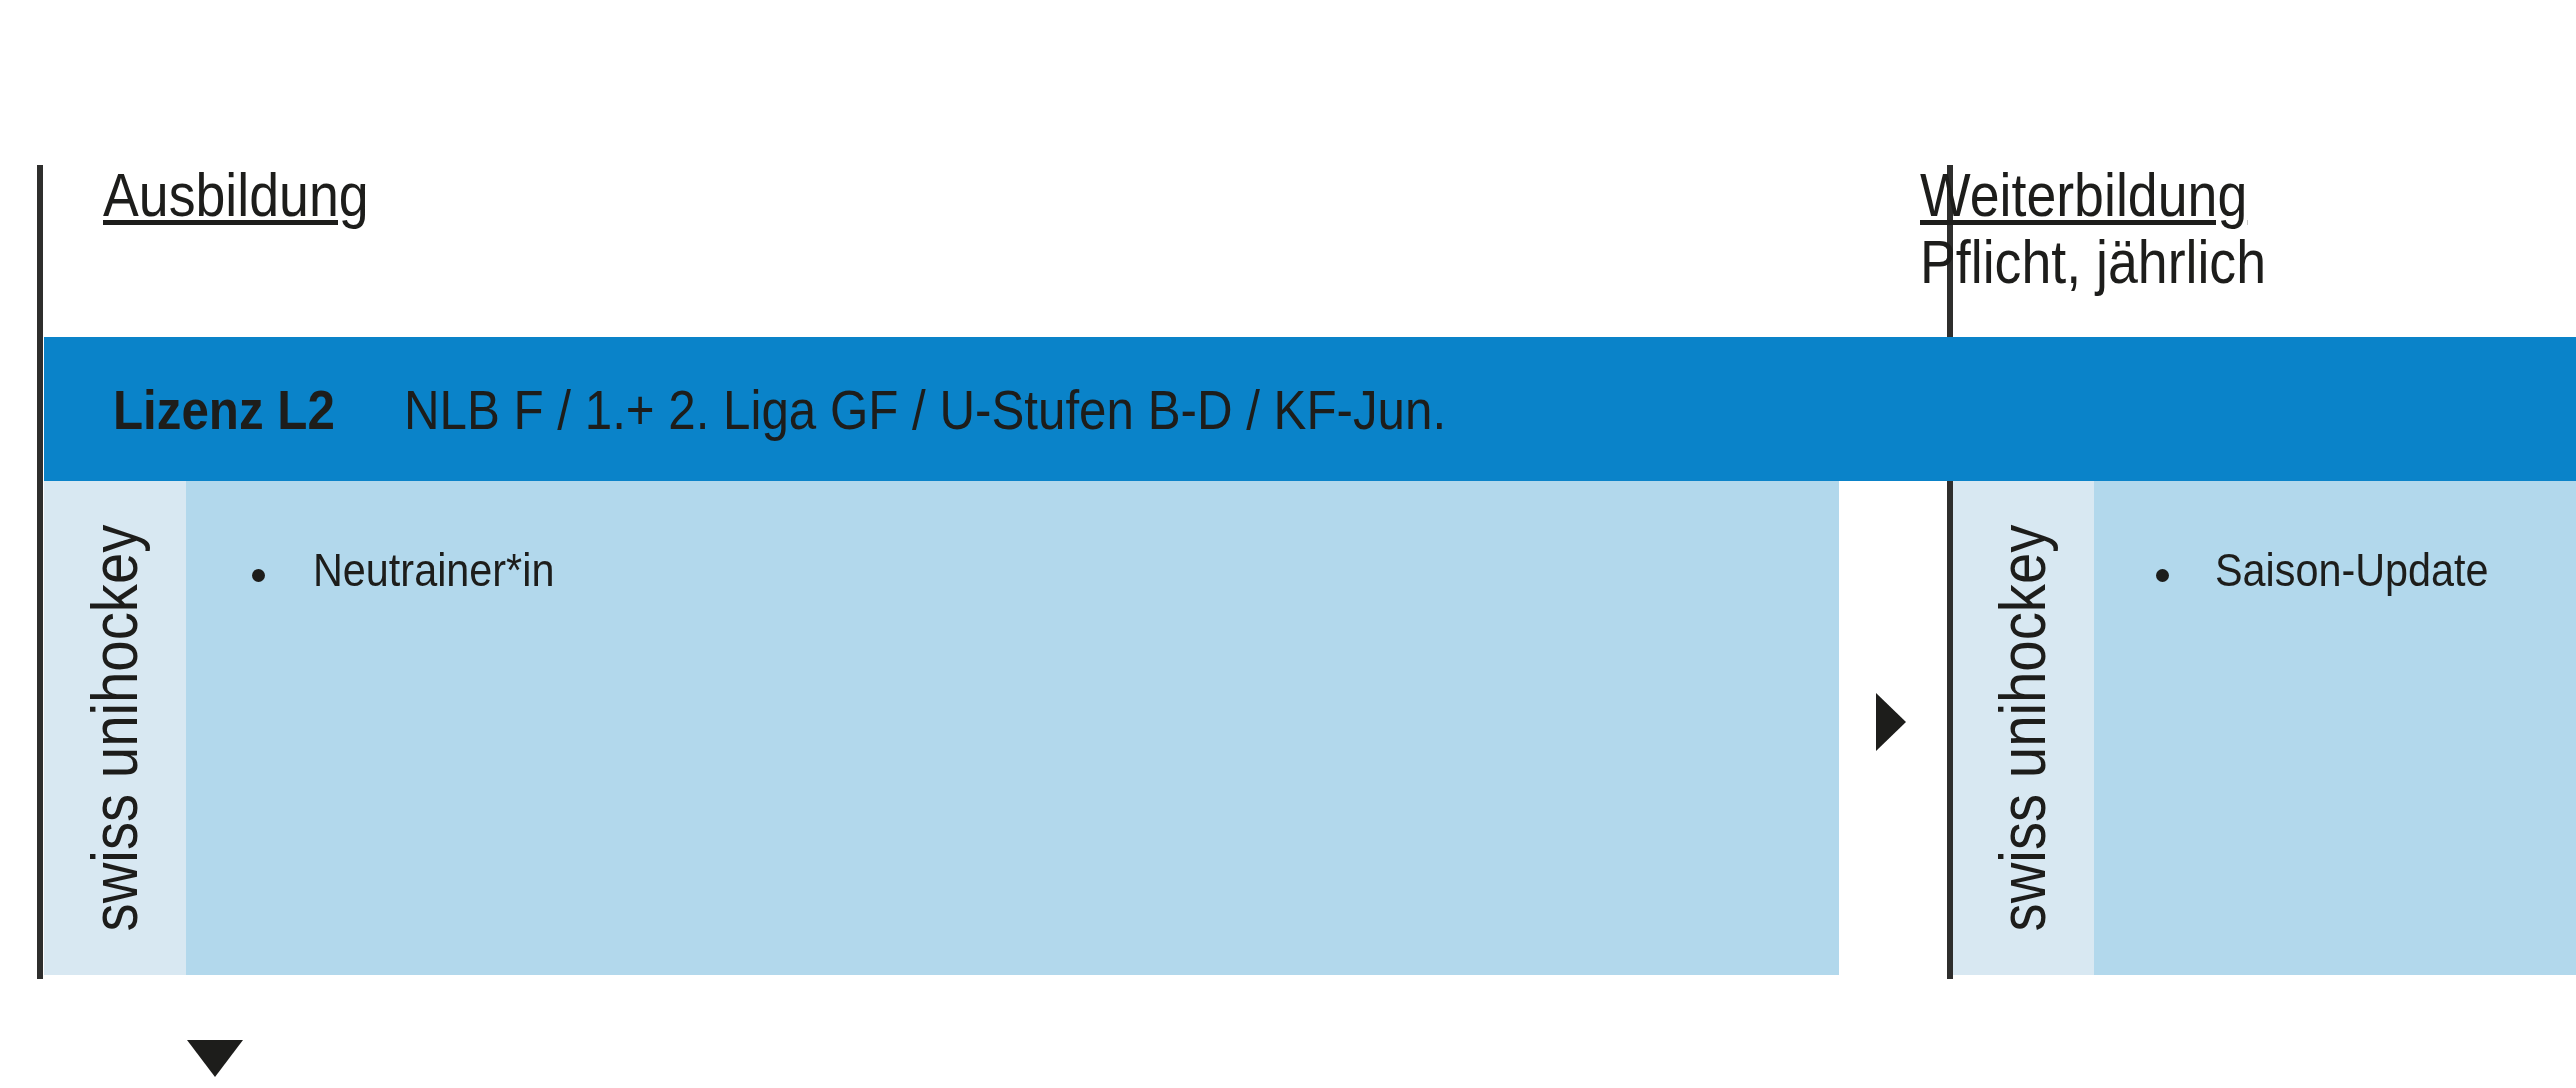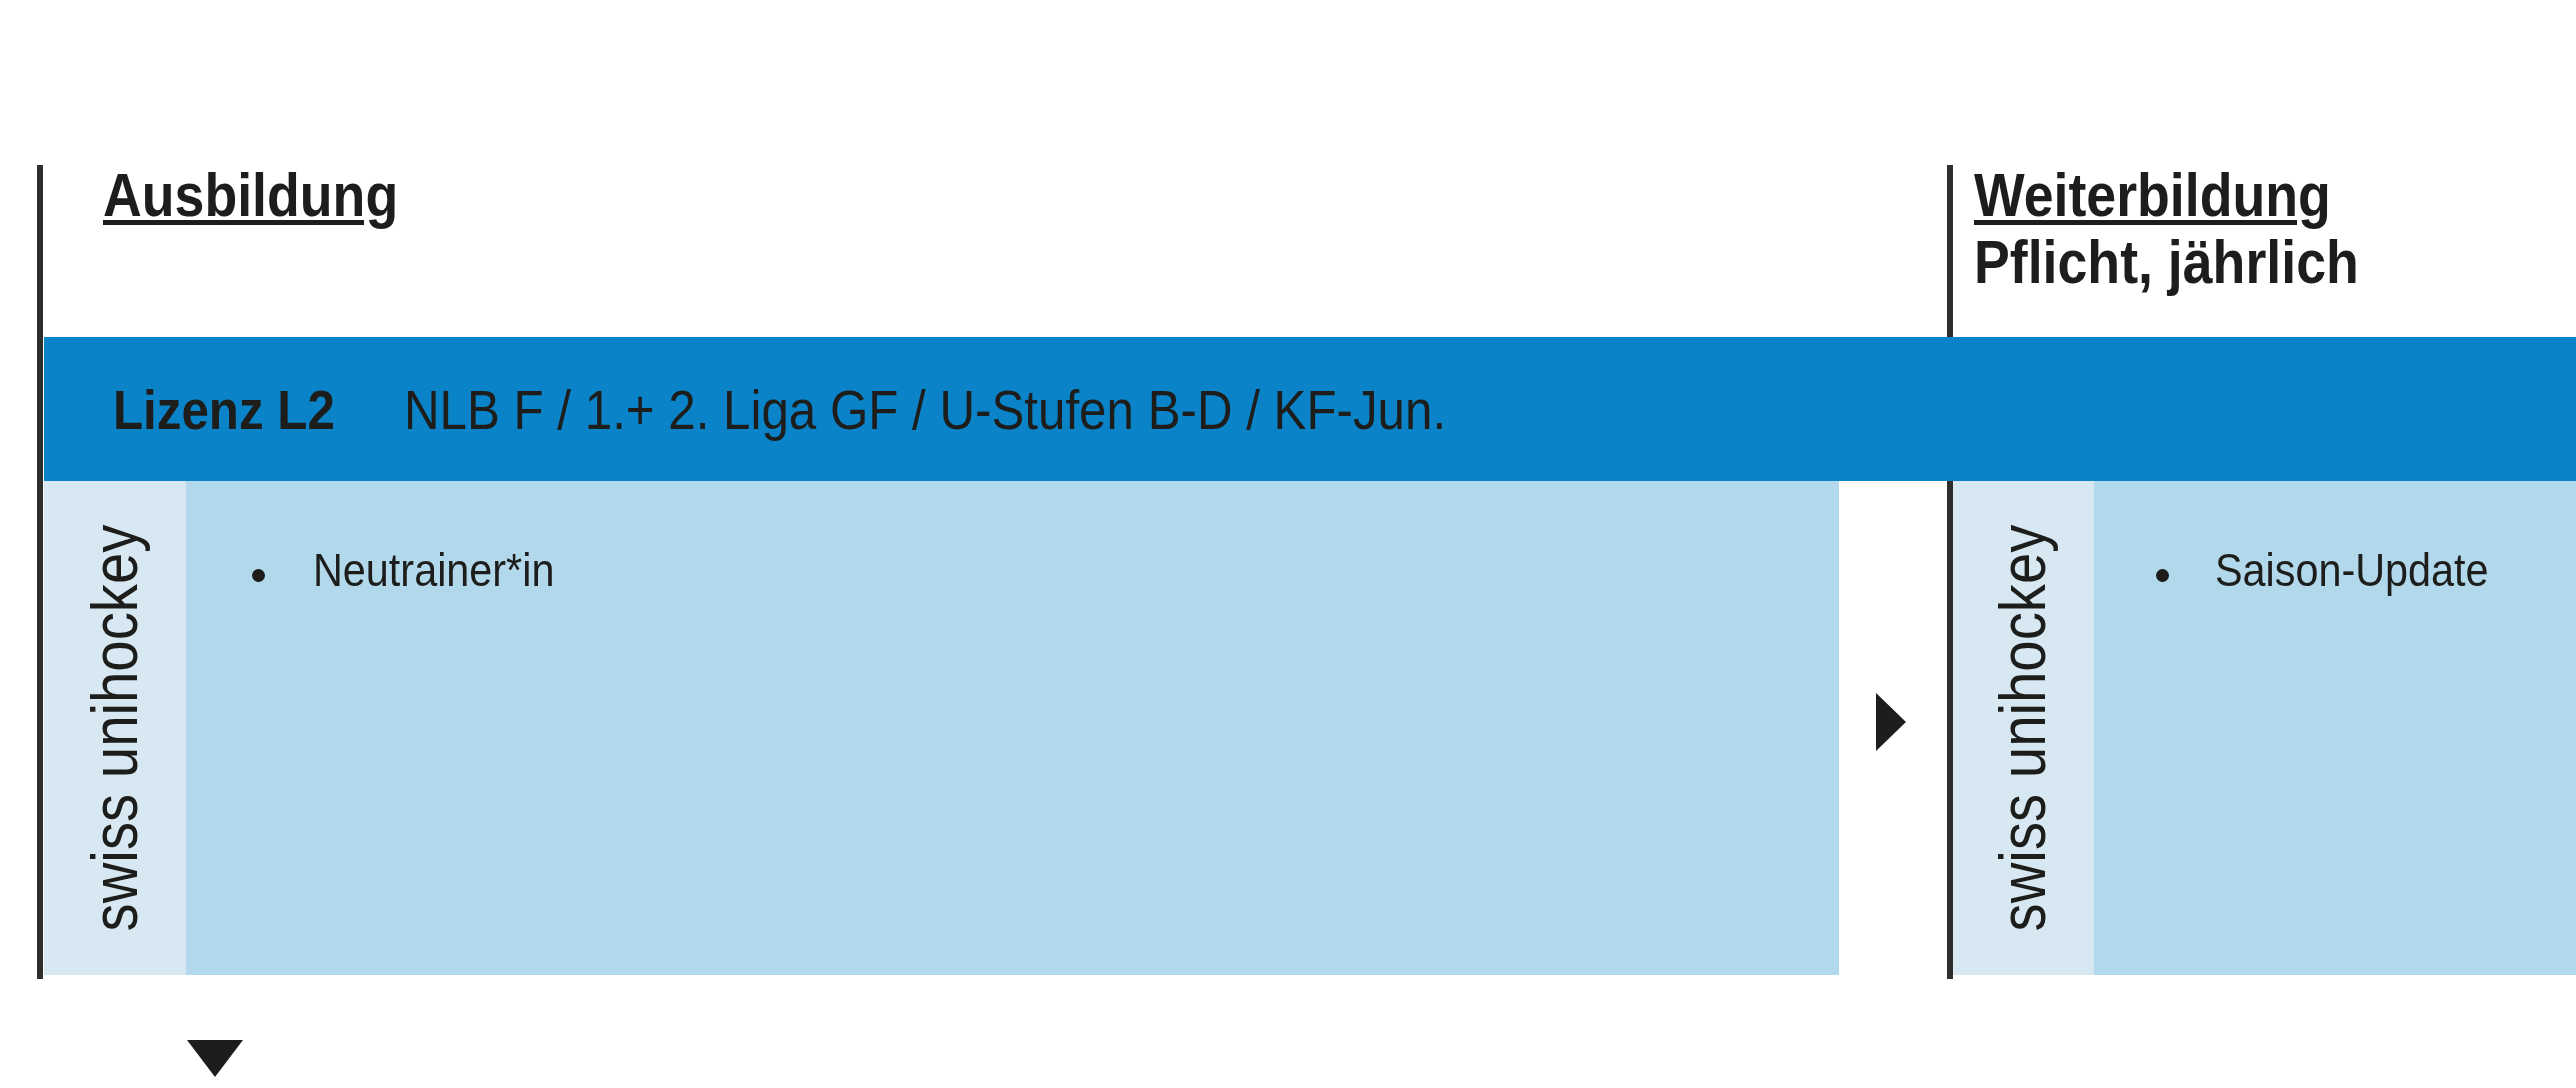--- a/index.html
+++ b/index.html
@@ -11,21 +11,21 @@
     font-family:"Liberation Sans", sans-serif; color:var(--text);
   }
   
   .tx{display:inline-block; transform:scaleX(0.88); transform-origin:0 0; white-space:nowrap;}
 
   
   .vline{position:absolute; top:165px; height:814px;}
   .vline.solid{width:5.7px; background:var(--line);}
 
   
-  .col-header{position:absolute; top:162px; font-weight:bold; font-size:61px; line-height:67px;}
+  .col-header{position:absolute; top:162px; font-weight:normal; font-size:61px; line-height:67px;}
   .col-header .title .tx{text-decoration:underline; text-decoration-thickness:5.2px; text-underline-offset:4.1px;}
 
   
   .license-bar{position:absolute; left:44px; top:337px; width:3811px; height:144px; background:var(--bar);}
   .license-label{position:absolute; left:69px; top:50%; transform:translate(0,-50%) scaleX(0.88);
     transform-origin:left center; font-weight:bold; font-size:56px; white-space:nowrap;}
   .license-desc{position:absolute; left:360px; top:50%; transform:translate(0,-50%) scaleX(0.88);
     transform-origin:left center; font-size:56px; white-space:nowrap;}
 
   
@@ -52,21 +52,21 @@
 <body>
 
 <div class="canvas">
 
   <div class="vline solid" style="left:37px"></div>
   <div class="vline solid" style="left:1947px"></div>
 
   <div class="col-header" style="left:103px">
     <div class="title"><span class="tx">Ausbildung</span></div>
   </div>
-  <div class="col-header" style="left:1974px">
+  <div class="col-header" style="left:1920px">
     <div class="title"><span class="tx">Weiterbildung</span></div>
     <div class="subtitle"><span class="tx">Pflicht, jährlich</span></div>
   </div>
 
   <div class="license-bar">
     <span class="license-label">Lizenz L2</span>
     <span class="license-desc">NLB F / 1.+ 2. Liga GF / U-Stufen B-D / KF-Jun.</span>
   </div>
 
   <div class="strip" style="left:44px; width:142px"></div>

